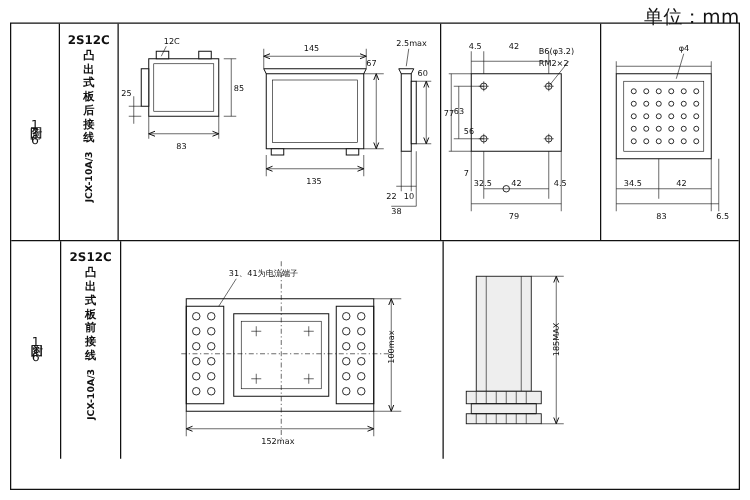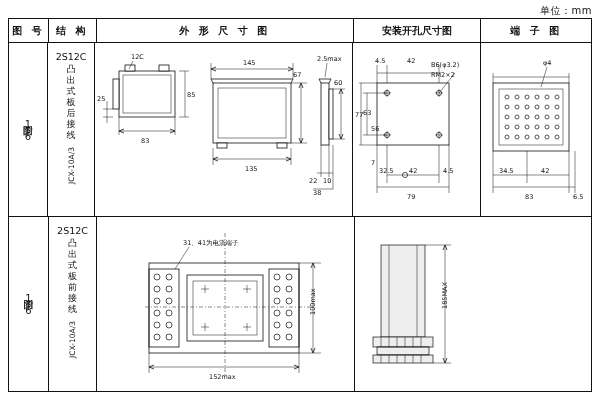--- a/index.html
+++ b/index.html
@@ -6,21 +6,21 @@
   body{
     width:600px;height:400px;
     background:#ffffff;
     font-family:"DejaVu Sans","Liberation Sans",sans-serif;
     color:#111;
     overflow:hidden;
     position:relative;
   }
   #unit{
     position:absolute;top:4px;right:8px;
-    font-size:10px;letter-spacing:0.5px;
+    font-size:15px;letter-spacing:0.5px;
   }
   #tbl{
     position:absolute;left:8px;top:18px;
     width:584px;height:374px;
     border:1px solid #111;
     box-sizing:border-box;
   }
   .row{display:flex;box-sizing:border-box;}
   .hrow{height:24px;border-bottom:1px solid #111;}
   .brow{height:174px;border-bottom:1px solid #111;}
@@ -43,21 +43,21 @@
     position:absolute;left:0;top:0;width:100%;height:100%;
     display:flex;align-items:center;justify-content:center;
   }
   .vtxt{
     writing-mode:vertical-rl;text-orientation:upright;
     font-size:10px;line-height:13px;letter-spacing:1px;
   }
   
   .struct{
     position:absolute;left:0;top:8px;width:100%;
-    text-align:center;font-size:9px;line-height:11px;
+    text-align:center;font-size:9px;line-height:11px;font-weight:bold;
   }
   .struct .code{font-size:9.5px;}
   .struct .vert{
     margin:2px auto 0;width:12px;
     font-size:9px;line-height:11px;
   }
   .struct .model{
     margin-top:4px;font-size:7.5px;
     transform:rotate(-90deg);
     transform-origin:center;
@@ -75,27 +75,20 @@
   .cir{fill:none;stroke:#111;stroke-width:0.7;}
   .hatch{fill:#eee;stroke:#111;stroke-width:0.7;}
 </style>
 </head>
 <body>
 
 <div id="unit">单位：mm</div>
 
 <div id="tbl">
 
-  <div class="row hrow">
-    <div class="c w1 hc sp">图 号</div>
-    <div class="c w2 hc sp">结 构</div>
-    <div class="c w3 hc sp">外 形 尺 寸 图</div>
-    <div class="c w4 hc">安装开孔尺寸图</div>
-    <div class="c w5 hc sp last">端 子 图</div>
-  </div>
 
   <div class="row brow">
 
     <div class="c w1">
       <div class="vlabel">
           <div class="vtxt">附图16</div>
         </div>
     </div>
 
     <div class="c w2">

